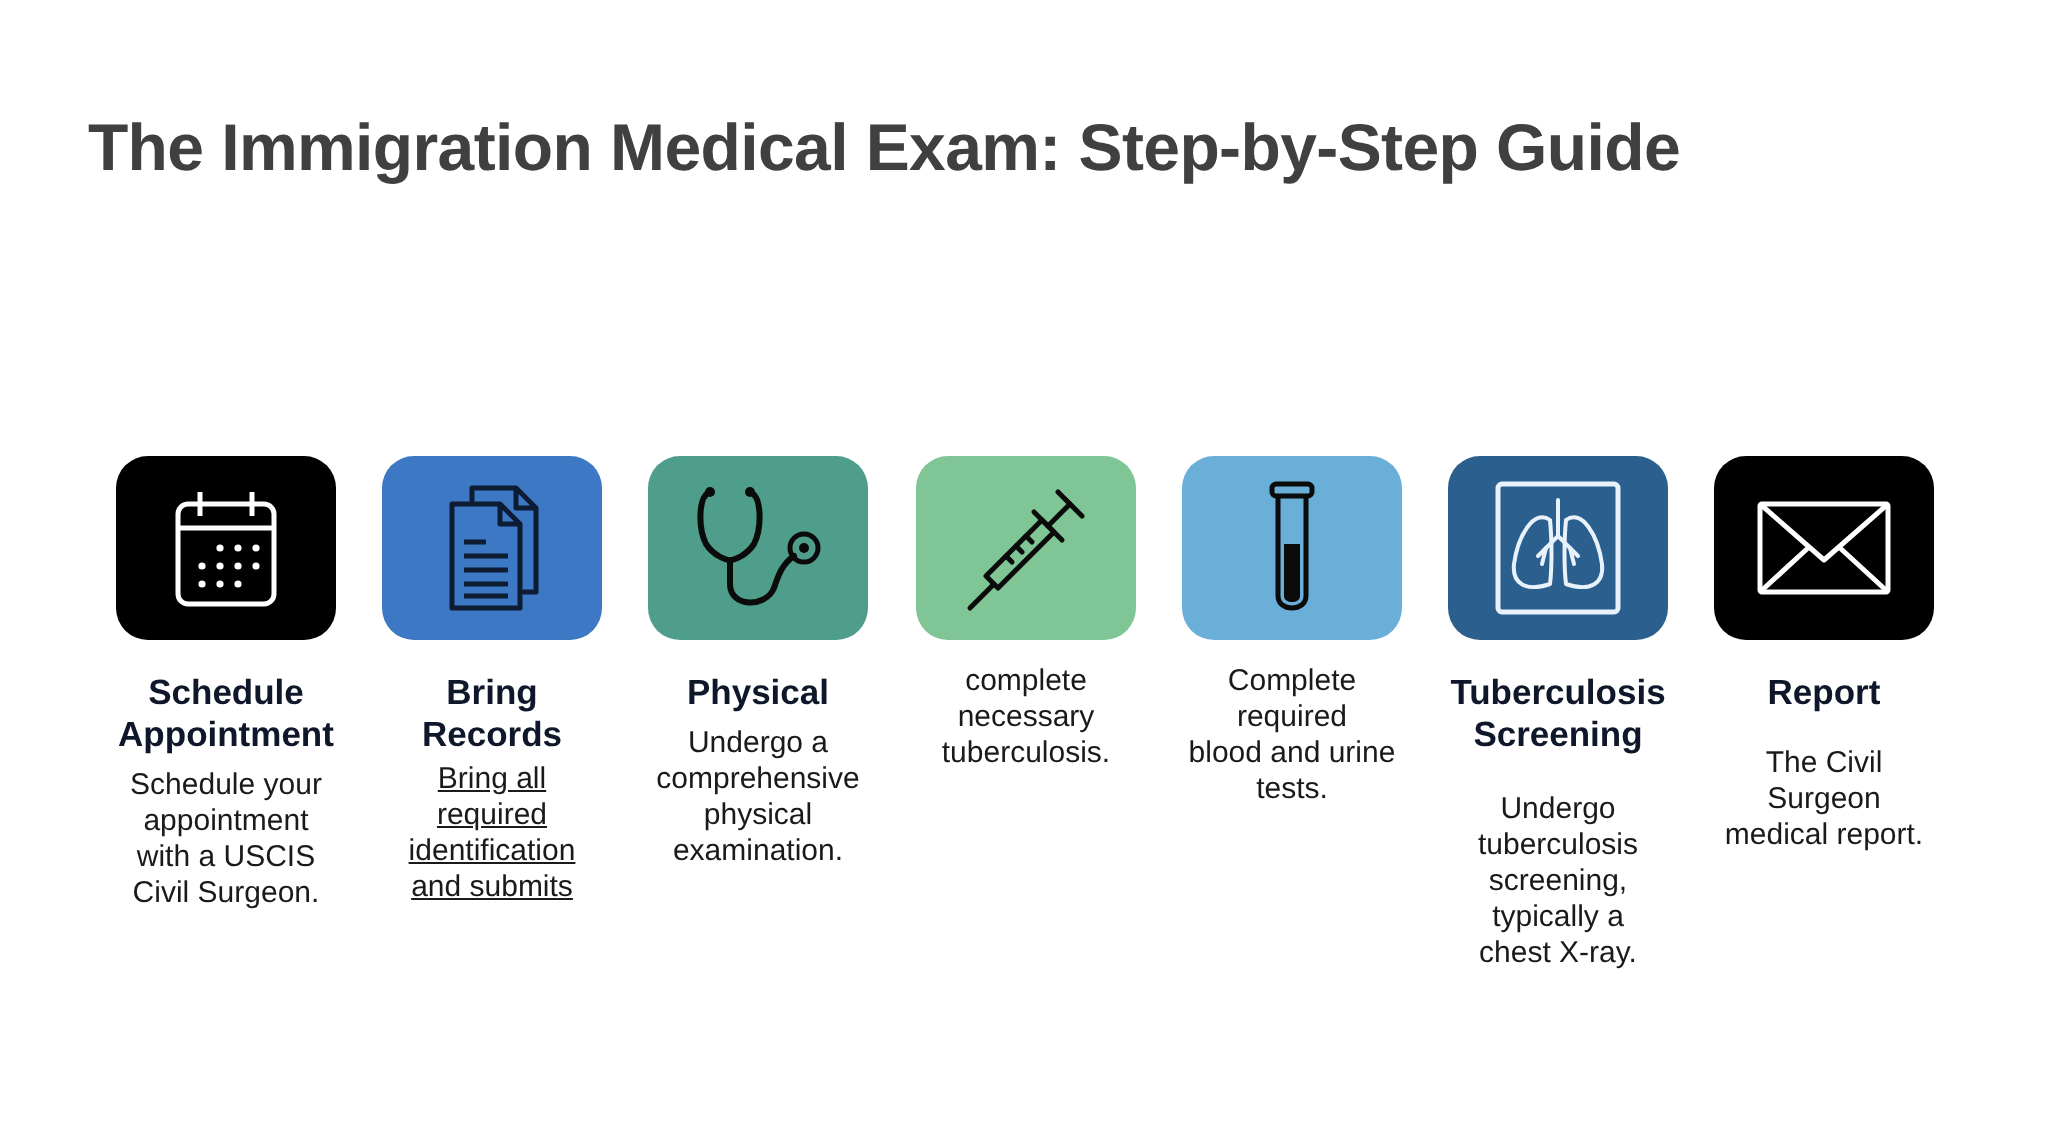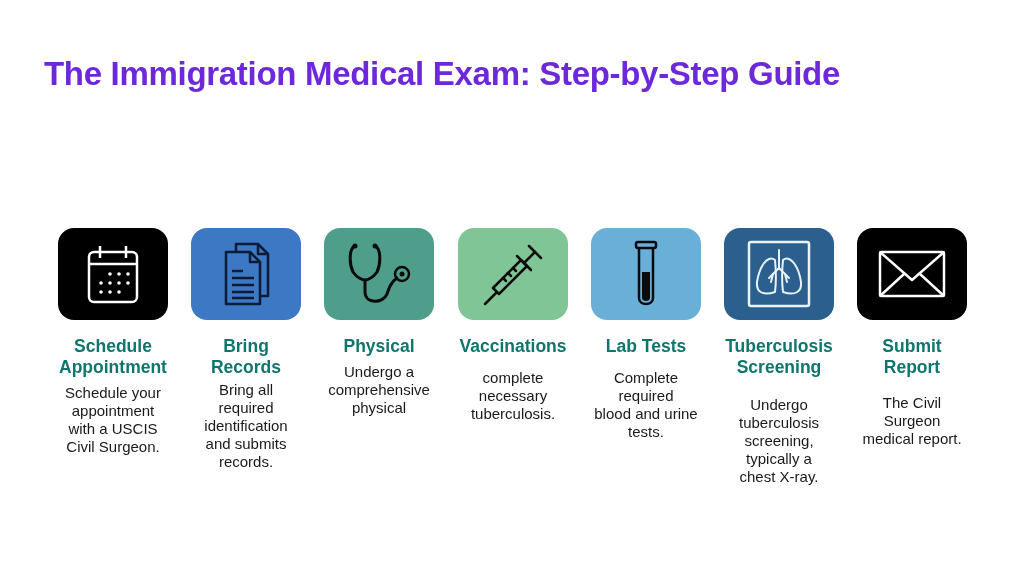--- a/index.html
+++ b/index.html
@@ -3,31 +3,31 @@
 <meta charset="utf-8">
 <style>
   html, body { margin: 0; padding: 0; }
   body {
     width: 1024px; height: 572px; background: #ffffff; overflow: hidden;
     font-family: "Liberation Sans", "DejaVu Sans", sans-serif; color: #111;
     position: relative;
   }
   .title {
     position: absolute; left: 0; top: 55px; width: 884px; text-align: center;
-    font-size: 33px; font-weight: bold; letter-spacing: -0.3px; color: #6d28d9;
+    font-size: 33px; font-weight: bold; letter-spacing: -0.3px; color: #404040;
   }
   .steps { position: absolute; left: 0; top: 228px; width: 1024px; }
   .step { position: absolute; top: 0; width: 134px; text-align: center; }
   .tile {
     width: 110px; height: 92px; border-radius: 16px; margin: 0 auto;
     display: flex; align-items: center; justify-content: center;
   }
   .tile svg { width: 80px; height: 80px; }
   .step-title {
-    margin-top: 16px; font-size: 17.5px; font-weight: bold; line-height: 21px; color: #0f766e;
+    margin-top: 16px; font-size: 17.5px; font-weight: bold; line-height: 21px; color: #0f172a;
   }
   .step-desc {
     font-size: 15px; line-height: 18px; color: #1a1a1a; margin: 0 auto;
   }
 </style>
 </head>
 <body>
 
 <div class="title">The Immigration Medical Exam: Step-by-Step Guide</div>
 
@@ -79,26 +79,25 @@
           <line x1="26" y1="51" x2="48" y2="51"></line>
           <line x1="26" y1="58" x2="48" y2="58"></line>
           <line x1="26" y1="64" x2="48" y2="64"></line>
         </g>
       </svg>
     </div>
     <div class="step-title">
       <div>Bring</div>
       <div>Records</div>
     </div>
-    <div class="step-desc" style="margin-top:3px;">
+    <div class="step-desc" style="margin-top:3px;text-decoration:underline;">
       <div>Bring all</div>
       <div>required</div>
       <div>identification</div>
       <div>and submits</div>
-      <div>records.</div>
     </div>
   </div>
 
   <div class="step" style="left:312px;">
     <div class="tile" style="background:#4f9e8c;">
       <svg viewBox="0 0 80 80">
         <g fill="none" stroke="#0b0b0b" stroke-width="3" stroke-linecap="round">
           <path d="M16 12 C10 14 10 30 14 38 C18 44 24 46 26 46 C28 46 34 44 38 38 C42 30 42 14 36 12"></path>
           <path d="M26 46 V58 C26 70 44 70 48 60 C50 54 52 48 58 44"></path>
         </g>
@@ -108,58 +107,53 @@
         <circle cx="63" cy="40" r="2.5" fill="#0b0b0b"></circle>
       </svg>
     </div>
     <div class="step-title">
       <div>Physical</div>
     </div>
     <div class="step-desc" style="margin-top:6px;">
       <div>Undergo a</div>
       <div>comprehensive</div>
       <div>physical</div>
+      <div>examination.</div>
     </div>
   </div>
 
   <div class="step" style="left:446px;">
     <div class="tile" style="background:#80c595;">
       <svg viewBox="0 0 80 80">
         <g fill="none" stroke="#0b0b0b" stroke-width="2.5" stroke-linecap="round" stroke-linejoin="round">
           <line x1="12" y1="70" x2="24" y2="58"></line>
           <path d="M20 54 L26 60 L54 32 L48 26 Z"></path>
           <line x1="44" y1="22" x2="58" y2="36"></line>
           <line x1="51" y1="29" x2="62" y2="18"></line>
           <line x1="56" y1="12" x2="68" y2="24"></line>
           <line x1="30" y1="44" x2="33" y2="47"></line>
           <line x1="35" y1="39" x2="38" y2="42"></line>
           <line x1="40" y1="34" x2="43" y2="37"></line>
         </g>
       </svg>
     </div>
-    <div class="step-title">
-      <div>Vaccinations</div>
-    </div>
     <div class="step-desc" style="margin-top:12px;">
       <div>complete</div>
       <div>necessary</div>
       <div>tuberculosis.</div>
     </div>
   </div>
 
   <div class="step" style="left:579px;">
     <div class="tile" style="background:#6aafd8;">
       <svg viewBox="0 0 80 80">
         <rect x="30" y="8" width="20" height="6" rx="2" fill="none" stroke="#0b0b0b" stroke-width="2.5"></rect>
         <path d="M33 14 V64 C33 72 47 72 47 64 V14" fill="none" stroke="#0b0b0b" stroke-width="2.5"></path>
         <path d="M36 38 H44 V64 C44 68 36 68 36 64 Z" fill="#0b0b0b"></path>
       </svg>
-    </div>
-    <div class="step-title">
-      <div>Lab Tests</div>
     </div>
     <div class="step-desc" style="margin-top:12px;">
       <div>Complete</div>
       <div>required</div>
       <div>blood and urine</div>
       <div>tests.</div>
     </div>
   </div>
 
   <div class="step" style="left:712px;">
@@ -190,21 +184,20 @@
 
   <div class="step" style="left:845px;">
     <div class="tile" style="background:#000000;">
       <svg viewBox="0 0 80 80">
         <rect x="8" y="18" width="64" height="44" rx="1" fill="none" stroke="#fff" stroke-width="2.5"></rect>
         <path d="M8 18 L40 46 L72 18" fill="none" stroke="#fff" stroke-width="2.5" stroke-linejoin="round"></path>
         <path d="M8 62 L32 40 M72 62 L48 40" fill="none" stroke="#fff" stroke-width="2.5"></path>
       </svg>
     </div>
     <div class="step-title">
-      <div>Submit</div>
       <div>Report</div>
     </div>
     <div class="step-desc" style="margin-top:16px;">
       <div>The Civil</div>
       <div>Surgeon</div>
       <div>medical report.</div>
     </div>
   </div>
 
 </div>

